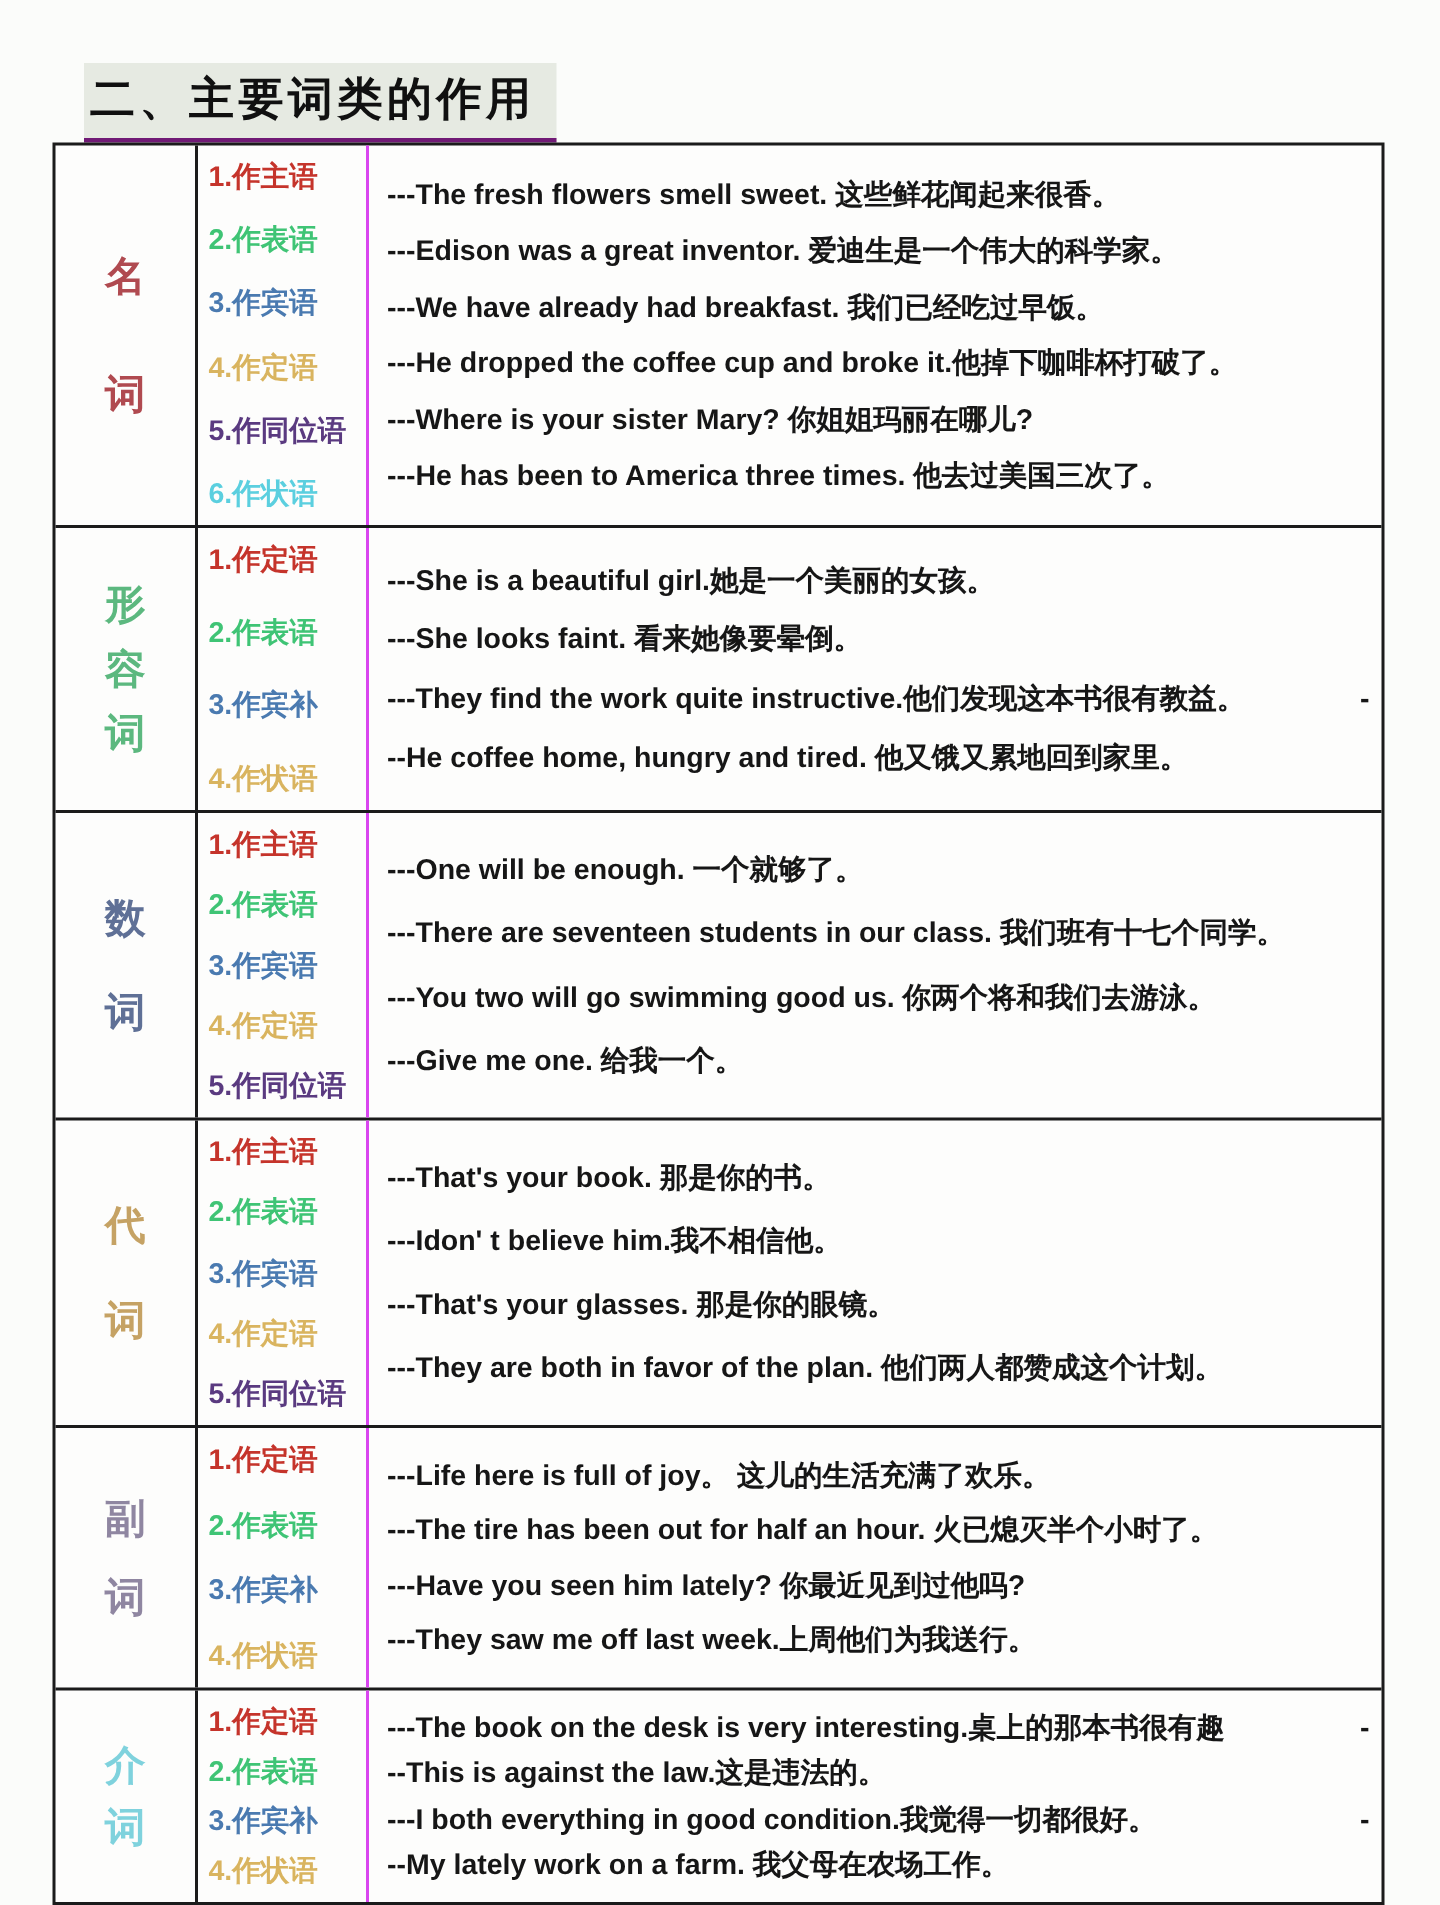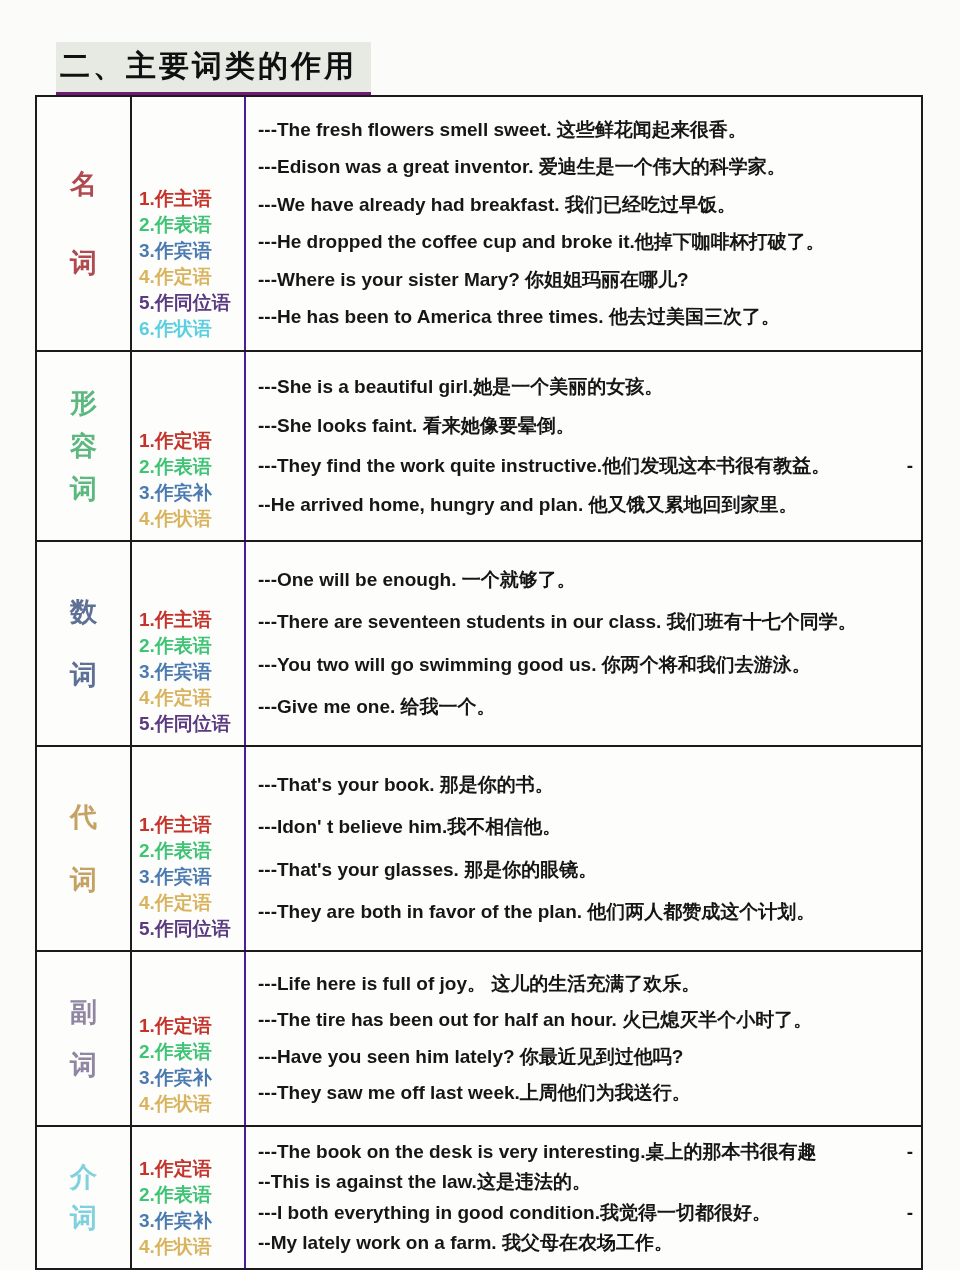--- a/index.html
+++ b/index.html
@@ -20,22 +20,22 @@
   }
   .row{display:flex;border-bottom:2px solid #1b1b1b;box-sizing:border-box;min-height:0;}
   .row:last-child{border-bottom:none;flex:1;}
   .cell{box-sizing:border-box;min-height:0;}
   .pos-cell{
     width:95px;border-right:2px solid #1b1b1b;
     display:flex;flex-direction:column;align-items:center;justify-content:space-evenly;
     padding:26px 0;font-size:27px;font-weight:bold;
   }
   .fn-cell{
-    width:114px;border-right:2px solid #4c1d95;
-    display:flex;flex-direction:column;justify-content:flex-end;
+    width:114px;border-right:2px solid #d946ef;
+    display:flex;flex-direction:column;justify-content:space-between;
     padding:8px 2px 8px 7px;font-size:19px;font-weight:bold;white-space:nowrap;
   }
   .ex-cell{
     flex:1;display:flex;flex-direction:column;justify-content:space-evenly;
     padding:8px 8px 8px 12px;font-size:19px;font-weight:bold;color:#161616;
   }
   .ex-line{display:flex;justify-content:space-between;align-items:baseline;white-space:nowrap;}
   .ex-line .trail{margin-left:6px;}
 </style>
 </head>
@@ -95,21 +95,21 @@
             <span>---She is a beautiful girl.她是一个美丽的女孩。</span>
           </div>
           <div class="ex-line">
             <span>---She looks faint. 看来她像要晕倒。</span>
           </div>
           <div class="ex-line">
             <span>---They find the work quite instructive.他们发现这本书很有教益。</span>
             <span class="trail">-</span>
           </div>
           <div class="ex-line">
-            <span>--He arrived home, hungry and plan. 他又饿又累地回到家里。</span>
+            <span>--He coffee home, hungry and tired. 他又饿又累地回到家里。</span>
           </div>
         </div>
       </div>
       <div class="row" style="height: 205px;">
         <div class="cell pos-cell" style="color: rgb(95, 112, 150);">
           <span>数</span>
           <span>词</span>
         </div>
         <div class="cell fn-cell">
           <div style="color: rgb(197, 52, 43);">1.作主语</div>

